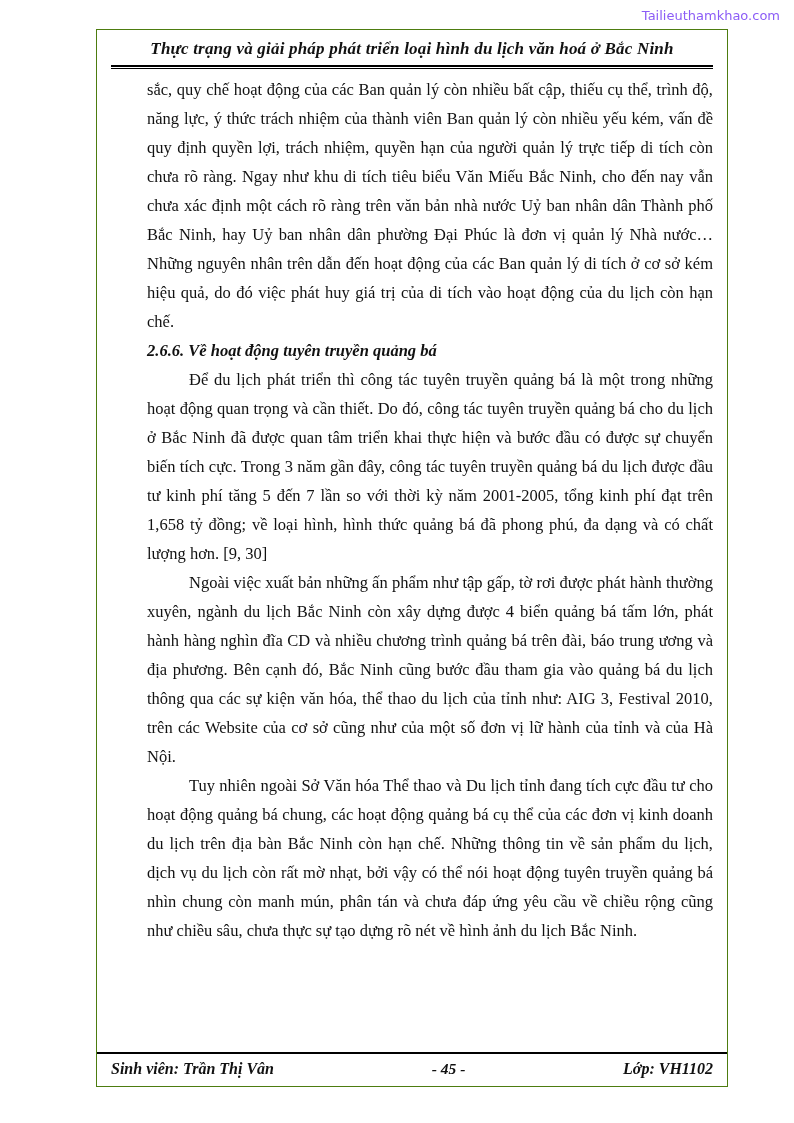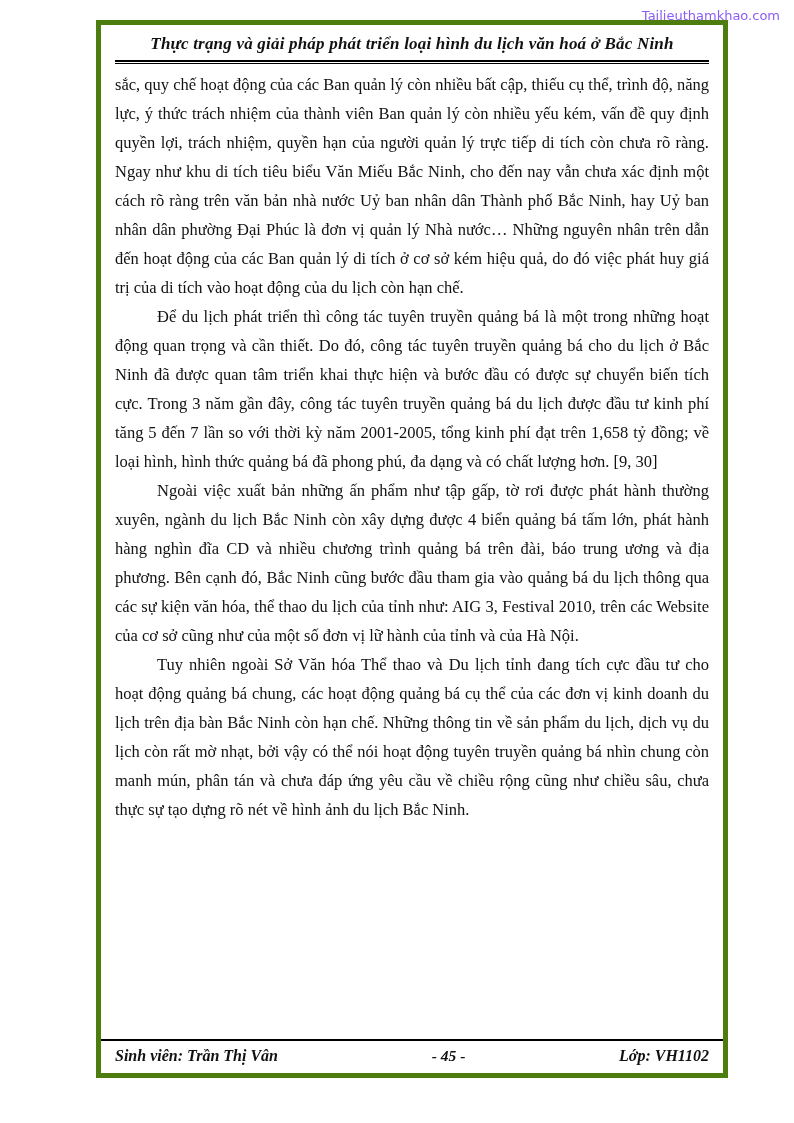--- a/index.html
+++ b/index.html
@@ -18,24 +18,24 @@
     position: absolute;
     top: 8px;
     right: 14px;
     font-family: "DejaVu Sans", "Liberation Sans", sans-serif;
     font-size: 13px;
     color: #8b5cf6;
   }
   .frame {
     position: absolute;
     left: 96px;
-    top: 20px;
+    top: 29px;
     width: 632px;
     height: 1058px;
-    border: 5px solid #4d7c0f;
+    border: 1px solid #4d7c0f;
     padding: 7px 14px 0 14px;
   }
   .header-title {
     text-align: center;
     font-weight: bold;
     font-style: italic;
     font-size: 17px;
     letter-spacing: 0.2px;
     padding: 2px 0 6px 0;
     white-space: nowrap;
@@ -43,20 +43,21 @@
   .header-rule {
     height: 4px;
     border-top: 2px solid #000;
     border-bottom: 1px solid #000;
     margin-bottom: 6px;
   }
   .doc-body {
     font-size: 16.5px;
     line-height: 29px;
     text-align: justify;
+    margin-left: 36px;
   }
   .para { margin: 0; text-indent: 42px; }
   .para.no-indent { text-indent: 0; }
   .section-heading {
     margin: 0;
     font-size: 16.5px;
     line-height: 29px;
     font-weight: bold;
     font-style: italic;
     text-align: left;
@@ -86,20 +87,21 @@
 
   <div class="frame">
 
     <div class="header-title">Thực trạng và giải pháp phát triển loại hình du lịch văn hoá ở Bắc Ninh</div>
 
     <div class="header-rule"></div>
 
     <div class="doc-body">
       <p class="para no-indent">sắc, quy chế hoạt động của các Ban quản lý còn nhiều bất cập, thiếu cụ thể, trình độ, năng lực, ý thức trách nhiệm của thành viên Ban quản lý còn nhiều yếu kém, vấn đề quy định quyền lợi, trách nhiệm, quyền hạn của người quản lý trực tiếp di tích còn chưa rõ ràng. Ngay như khu di tích tiêu biểu Văn Miếu Bắc Ninh, cho đến nay vẫn chưa xác định một cách rõ ràng trên văn bản nhà nước Uỷ ban nhân dân Thành phố Bắc Ninh, hay Uỷ ban nhân dân phường Đại Phúc là đơn vị quản lý Nhà nước… Những nguyên nhân trên dẫn đến hoạt động của các Ban quản lý di tích ở cơ sở kém hiệu quả, do đó việc phát huy giá trị của di tích vào hoạt động của du lịch còn hạn chế.</p>
 
+      <h3 class="section-heading">2.6.6. Về hoạt động tuyên truyền quảng bá</h3>
 
       <p class="para">Để du lịch phát triển thì công tác tuyên truyền quảng bá là một trong những hoạt động quan trọng và cần thiết. Do đó, công tác tuyên truyền quảng bá cho du lịch ở Bắc Ninh đã được quan tâm triển khai thực hiện và bước đầu có được sự chuyển biến tích cực. Trong 3 năm gần đây, công tác tuyên truyền quảng bá du lịch được đầu tư kinh phí tăng 5 đến 7 lần so với thời kỳ năm 2001-2005, tổng kinh phí đạt trên 1,658 tỷ đồng; về loại hình, hình thức quảng bá đã phong phú, đa dạng và có chất lượng hơn. [9, 30]</p>
 
       <p class="para">Ngoài việc xuất bản những ấn phẩm như tập gấp, tờ rơi được phát hành thường xuyên, ngành du lịch Bắc Ninh còn xây dựng được 4 biển quảng bá tấm lớn, phát hành hàng nghìn đĩa CD và nhiều chương trình quảng bá trên đài, báo trung ương và địa phương. Bên cạnh đó, Bắc Ninh cũng bước đầu tham gia vào quảng bá du lịch thông qua các sự kiện văn hóa, thể thao du lịch của tỉnh như: AIG 3, Festival 2010, trên các Website của cơ sở cũng như của một số đơn vị lữ hành của tỉnh và của Hà Nội.</p>
 
       <p class="para">Tuy nhiên ngoài Sở Văn hóa Thể thao và Du lịch tỉnh đang tích cực đầu tư cho hoạt động quảng bá chung, các hoạt động quảng bá cụ thể của các đơn vị kinh doanh du lịch trên địa bàn Bắc Ninh còn hạn chế. Những thông tin về sản phẩm du lịch, dịch vụ du lịch còn rất mờ nhạt, bởi vậy có thể nói hoạt động tuyên truyền quảng bá nhìn chung còn manh mún, phân tán và chưa đáp ứng yêu cầu về chiều rộng cũng như chiều sâu, chưa thực sự tạo dựng rõ nét về hình ảnh du lịch Bắc Ninh.</p>
     </div>
 
     <div class="footer">
       <span>Sinh viên: Trần Thị Vân</span>

